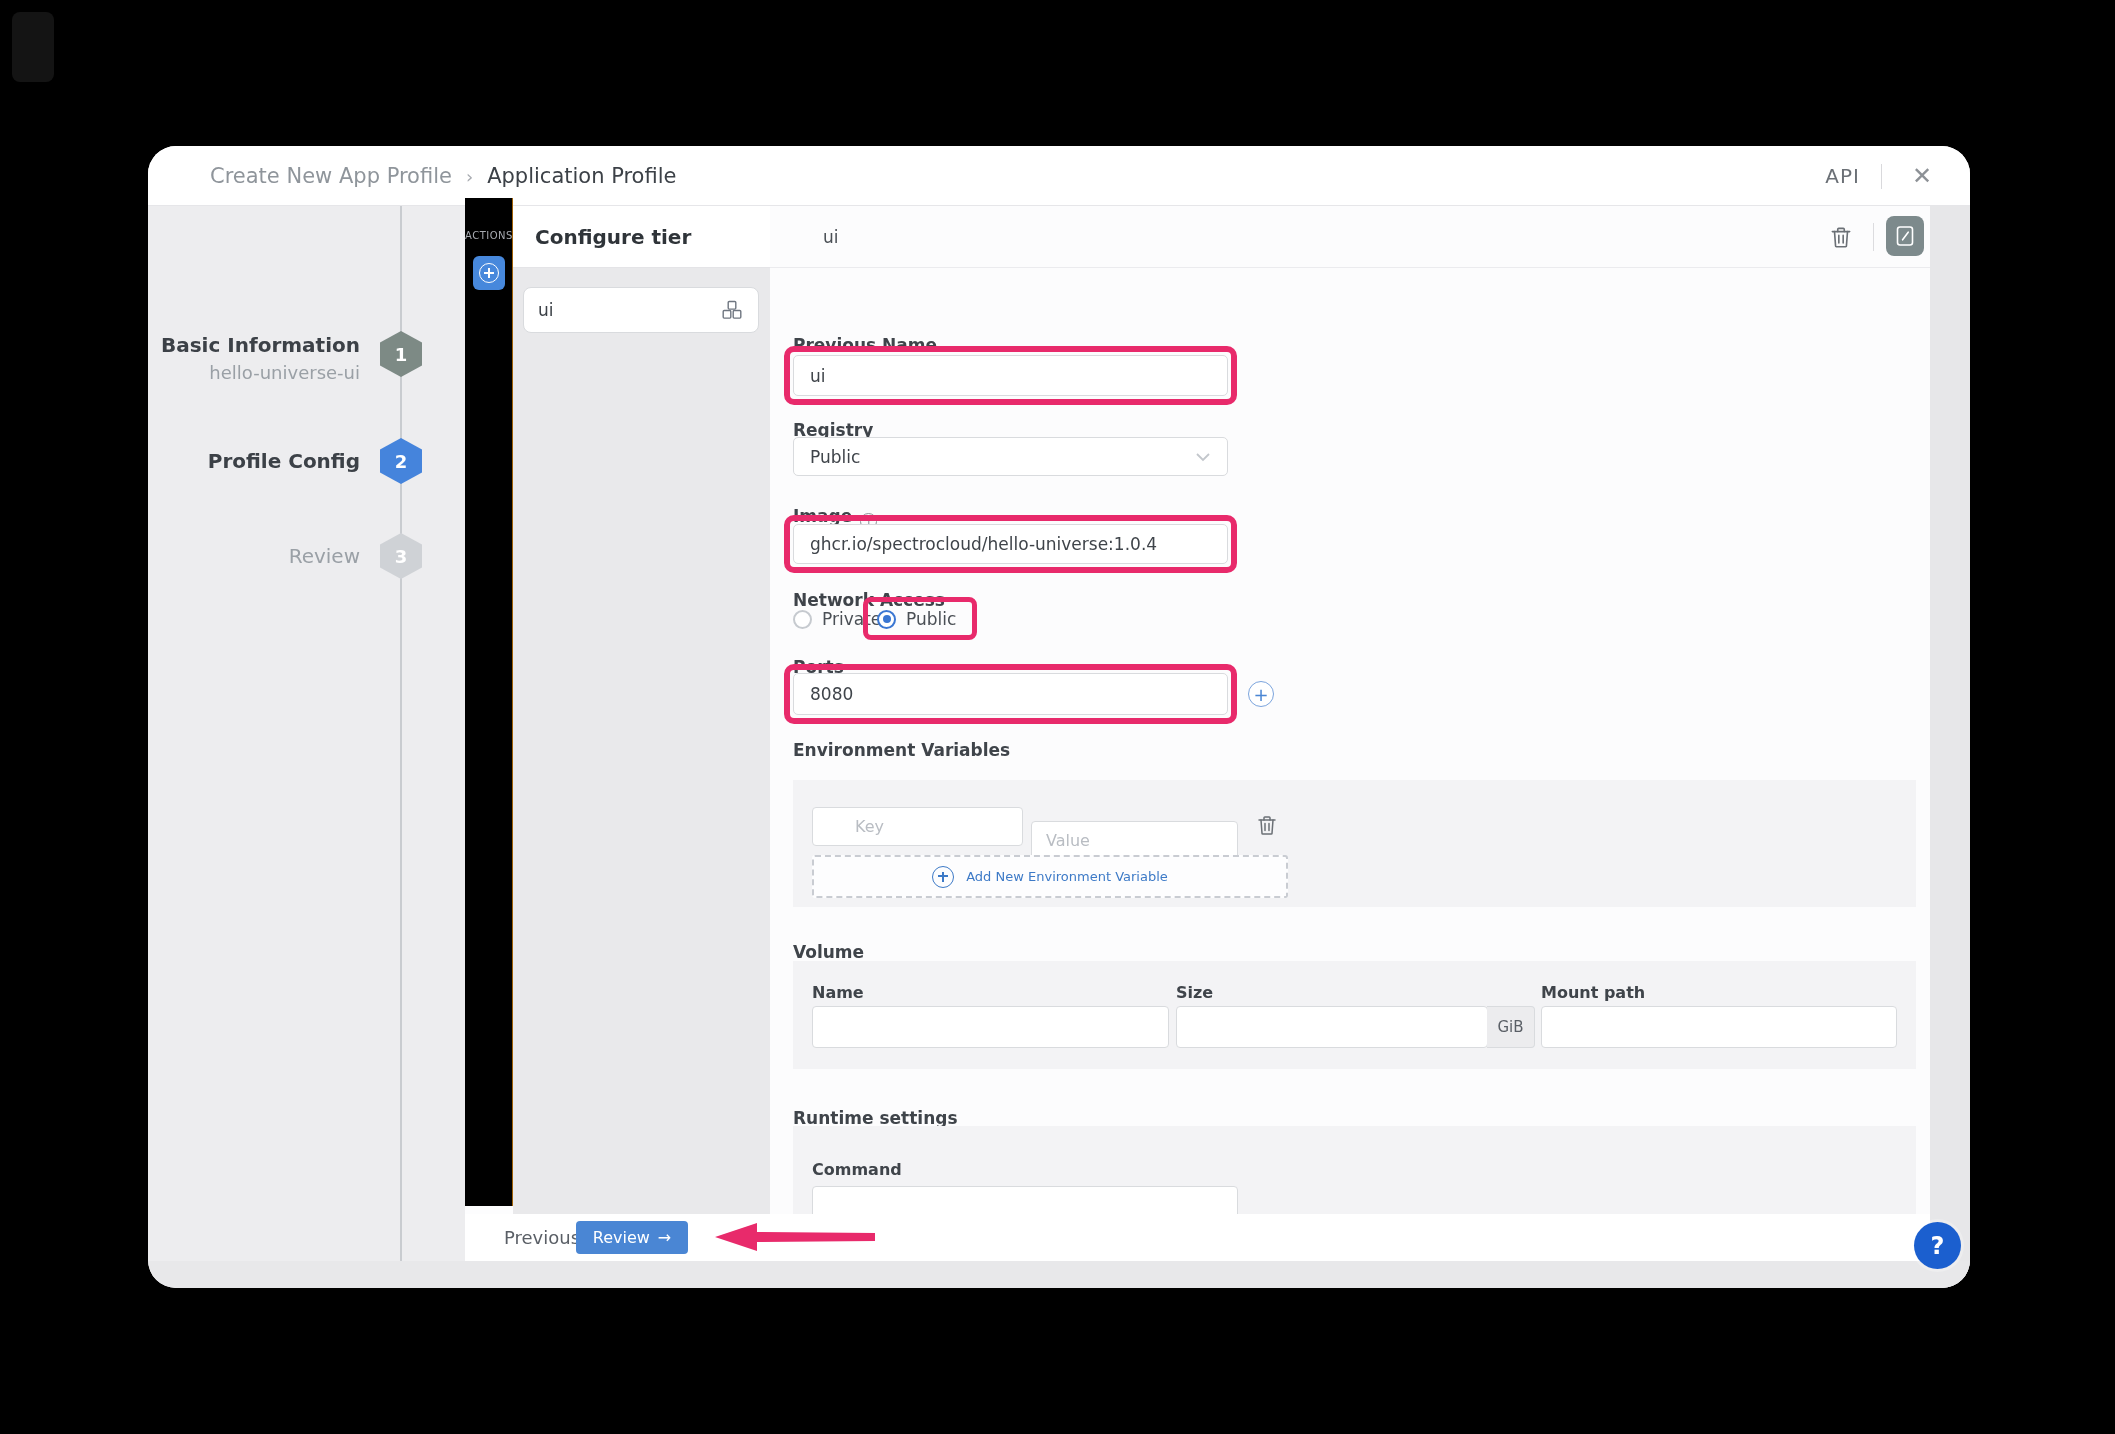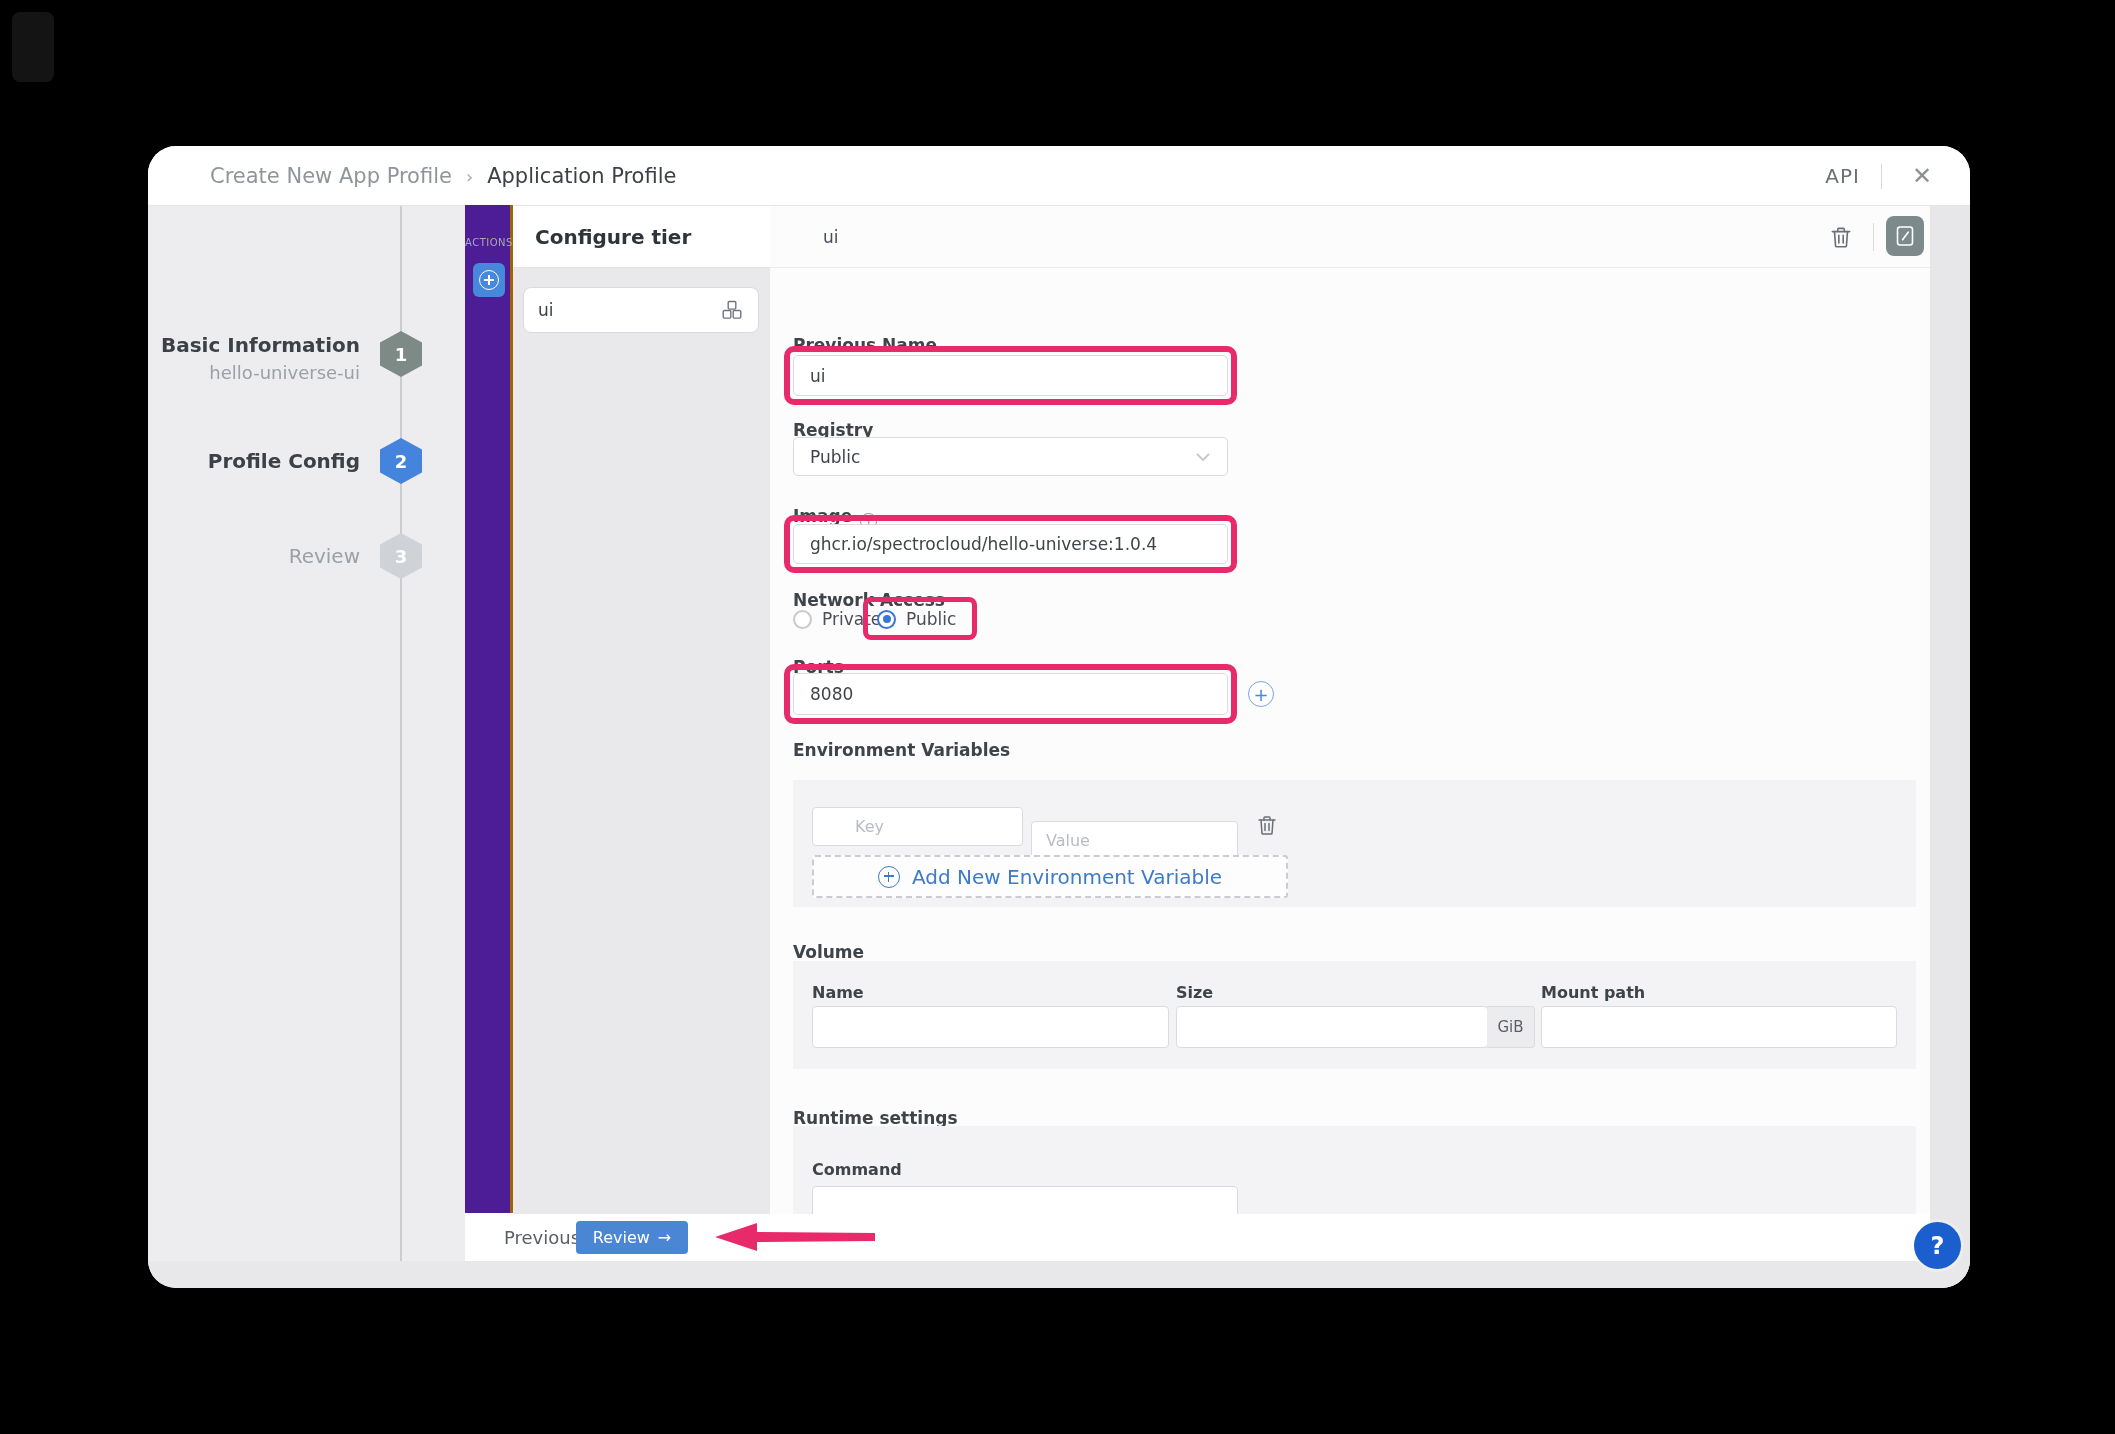--- a/index.html
+++ b/index.html
@@ -26,21 +26,21 @@
   .hex { position:absolute; left:232px; width:42px; height:46px; display:flex; align-items:center; justify-content:center; color:#fff; font-size:18px; font-weight:bold; clip-path:polygon(50% 0,100% 25%,100% 75%,50% 100%,0 75%,0 25%); }
   .hex.done { background:#7d8a85; }
   .hex.active { background:#4584dc; }
   .hex.next { background:#cfd2d6; }
   .step-label { position:absolute; left:0; width:212px; text-align:right; }
   .step-title { font-size:20px; font-weight:bold; color:#3c4147; }
   .step-title.muted { color:#9aa0a6; font-weight:normal; }
   .step-sub { font-size:18px; color:#9aa0a6; margin-top:5px; }
 
   
-  .actions-col { position:absolute; left:317px; top:59px; width:48px; height:1008px; background:#4c1d95; border-right:3px solid #a16207; }
+  .actions-col { position:absolute; left:317px; top:52px; width:48px; height:1008px; background:#000000; border-right:1px solid #a16207; }
   .actions-label { position:absolute; left:0; top:32px; width:100%; text-align:center; font-size:10px; letter-spacing:.5px; color:#a7aab0; }
   .plus-btn { position:absolute; left:8px; top:58px; width:32px; height:34px; background:#4788dc; border-radius:6px; display:flex; align-items:center; justify-content:center; cursor:pointer; }
   .circle-plus { width:20px; height:20px; border:1.5px solid #fff; border-radius:50%; position:relative; }
   .circle-plus::before,.circle-plus::after { content:""; position:absolute; background:#fff; }
   .circle-plus::before { left:4px; right:4px; top:8.2px; height:1.6px; }
   .circle-plus::after { top:4px; bottom:4px; left:8.2px; width:1.6px; }
 
   
   .tier-col { position:absolute; left:365px; top:60px; width:257px; height:1008px; background:#e9e9eb; }
   .tier-hdr { height:62px; background:#fff; border-bottom:1px solid #e4e4e7; display:flex; align-items:center; padding-left:22px; font-size:20px; font-weight:600; color:#2f3439; }
@@ -80,21 +80,21 @@
   .sec-input { position:absolute; background:#fff; border:1px solid #d9dbde; border-radius:4px; }
   .sec-input input { width:100%; height:100%; border:none; background:transparent; font-size:16px; color:#3f444a; padding:0 14px; font-family:inherit; outline:none; }
   .sec-input input::placeholder { color:#b9bdc3; }
   .sec-label { position:absolute; font-size:16px; font-weight:600; color:#3f444a; }
   .gib { position:absolute; background:#ececee; border:1px solid #d9dbde; border-left:none; border-radius:0 4px 4px 0; display:flex; align-items:center; justify-content:center; font-size:15px; color:#5a5f66; }
   .add-env { position:absolute; border:2px dashed #c9ccd2; background:#fdfdfe; border-radius:3px; display:flex; align-items:center; justify-content:center; gap:12px; cursor:pointer; }
   .add-env .circle-plus-b { width:22px; height:22px; border:1.6px solid #3d7ac7; border-radius:50%; position:relative; }
   .add-env .circle-plus-b::before,.add-env .circle-plus-b::after { content:""; position:absolute; background:#3d7ac7; }
   .add-env .circle-plus-b::before { left:5px; right:5px; top:8.6px; height:1.8px; }
   .add-env .circle-plus-b::after { top:5px; bottom:5px; left:8.6px; width:1.8px; }
-  .add-env span { font-size:20px; color:#3d7ac7; }
+  .add-env span { font-size:13px; color:#3d7ac7; }
 
   
   .footer { position:absolute; left:317px; top:1068px; width:1465px; height:47px; background:#fff; }
   .prev-btn { position:absolute; left:39px; top:0; height:47px; display:flex; align-items:center; font-size:18px; color:#5a5f66; cursor:pointer; }
   .review-btn { position:absolute; left:111px; top:7px; width:112px; height:33px; background:#4a86d4; border:none; border-radius:4px; color:#fff; font-size:16px; font-family:inherit; display:flex; align-items:center; justify-content:center; gap:8px; cursor:pointer; }
   .annot-arrow { position:absolute; left:250px; top:8px; }
   .bottom-strip { position:absolute; left:0; top:1115px; width:100%; height:27px; background:#e8e8ea; }
 
   .help-btn { position:absolute; left:1914px; top:1222px; width:47px; height:47px; border-radius:50%; background:#1b5fcf; color:#fff; font-size:24px; font-weight:bold; display:flex; align-items:center; justify-content:center; cursor:pointer; box-shadow:0 0 0 3px rgba(255,255,255,.25); }
 

